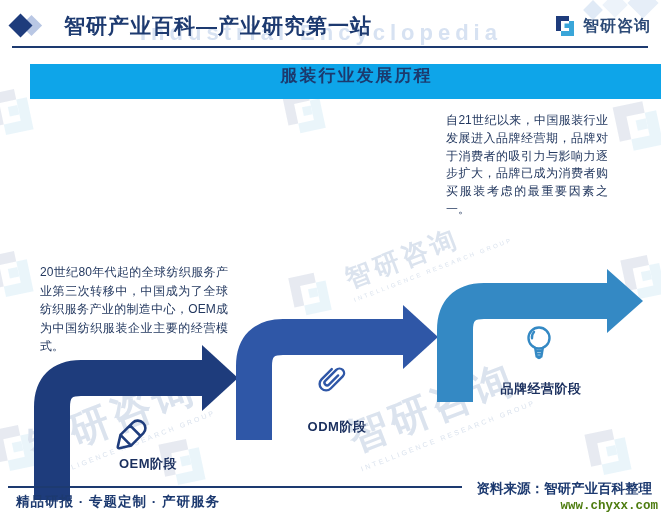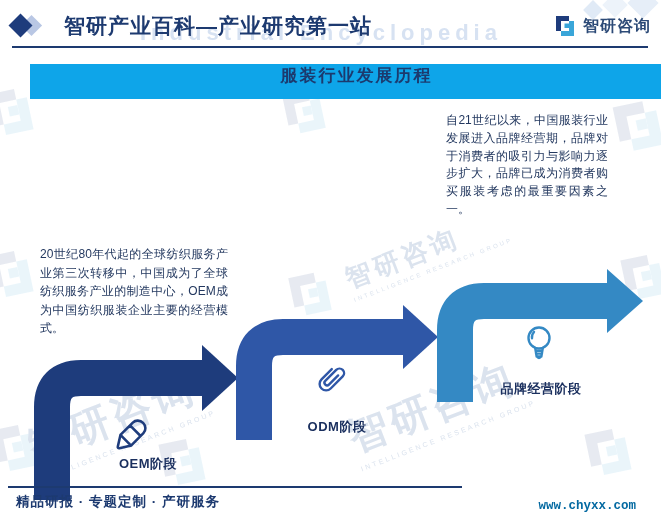--- a/index.html
+++ b/index.html
@@ -22,40 +22,40 @@
   .ghost-en{position:absolute;left:140px;top:20px;z-index:1;font-size:22px;font-weight:bold;
             color:#d7e2f2;letter-spacing:5px;white-space:nowrap;}
   
   .title-bar{position:absolute;left:30px;top:64px;width:653px;height:35px;background:#0ea5e9;
              z-index:2;display:flex;align-items:flex-start;justify-content:center;}
   .title-bar span{font-size:17px;font-weight:bold;color:#1c3a6e;letter-spacing:2px;}
   
   .arrows-svg{position:absolute;left:0;top:0;width:661px;height:529px;z-index:1;pointer-events:none;}
   .stage-desc{position:absolute;z-index:2;font-size:12px;line-height:18.5px;text-align:justify;
               color:#23385f;}
-  .desc-1{left:40px;top:245px;width:188px;}
+  .desc-1{left:40px;top:263px;width:188px;}
   .desc-2{left:246px;top:200px;width:188px;}
   .desc-3{left:446px;top:112px;width:162px;line-height:17.8px;}
   .stage-icon{position:absolute;z-index:2;}
   .icon-pencil{left:106px;top:412px;}
   .icon-clip{left:306px;top:356px;}
   .icon-bulb{left:515px;top:321px;}
   .stage-label{position:absolute;z-index:2;width:120px;text-align:center;font-size:13px;
                font-weight:bold;color:#1a2f5e;letter-spacing:.5px;}
   .label-1{left:88px;top:455px;}
   .label-2{left:277px;top:418px;}
   .label-3{left:481px;top:380px;}
   
   .ftr-rule{position:absolute;left:8px;top:486px;width:454px;height:2px;background:#1d3a70;z-index:2;}
   .ftr-services{position:absolute;left:8px;top:493px;font-size:13.5px;font-weight:bold;
                 color:#1d3a70;letter-spacing:1px;z-index:2;margin-left:8px;}
   .ftr-source{position:absolute;right:9px;top:480px;font-size:13.5px;font-weight:bold;
               color:#1d3a70;z-index:2;}
-  .ftr-site{position:absolute;right:25px;top:499px;font-size:12.5px;font-weight:bold;
-            font-family:"Liberation Mono",monospace;color:#0369a1;z-index:2;}
+  .ftr-site{position:absolute;right:3px;top:499px;font-size:12.5px;font-weight:bold;
+            font-family:"Liberation Mono",monospace;color:#4d7c0f;z-index:2;}
   
   .wm-glyph{position:absolute;z-index:0;opacity:.10;transform:rotate(-12deg);}
   .wm-text{position:absolute;z-index:0;transform:rotate(-21deg);color:#dbe3ee;white-space:nowrap;}
   .wm-text .wm-cn{font-size:40px;font-weight:bold;letter-spacing:4px;display:block;}
   .wm-text .wm-en{font-size:7px;letter-spacing:2.5px;display:block;margin-top:1px;}
   .wm-text.small .wm-cn{font-size:26px;}
   .wm-text.small .wm-en{font-size:6px;}
   .corner-dmd{position:absolute;transform:rotate(45deg);z-index:0;}
 </style>
 </head>
@@ -167,15 +167,16 @@
       <path d="M20.2 27 L21.6 35.4 M27.8 27 L26.4 35.4 M20.6 29.8 H27.4 M21 32.6 H27 M21.6 35.4 H26.4 M21.6 35.4 Q24 38.6 26.4 35.4"></path>
     </g>
   </svg>
 
   <div class="stage-label label-1">OEM阶段</div>
   <div class="stage-label label-3">品牌经营阶段</div>
   <div class="stage-label label-2">ODM阶段</div>
 
   <div class="ftr-rule"></div>
   <div class="ftr-services">精品研报 · 专题定制 · 产研服务</div>
+  <div class="ftr-source">资料来源：智研产业百科整理</div>
   <div class="ftr-site">www.chyxx.com</div>
 
 </div>
 
 </body></html>

